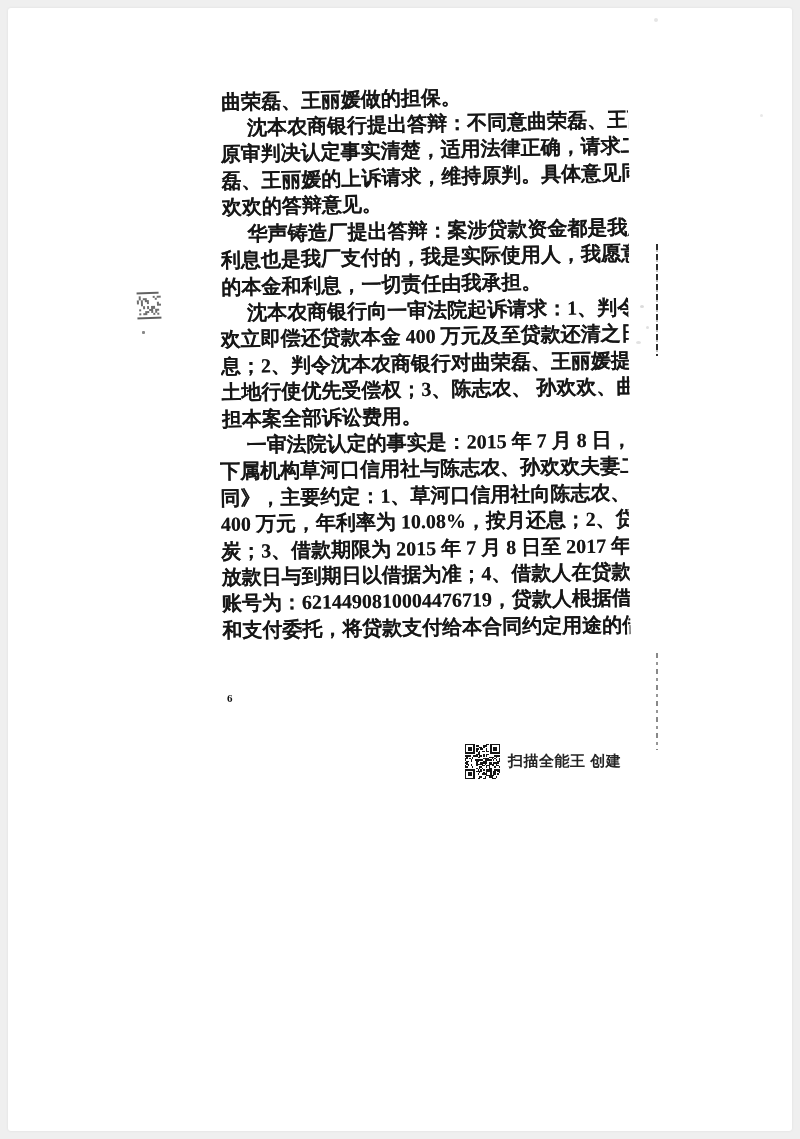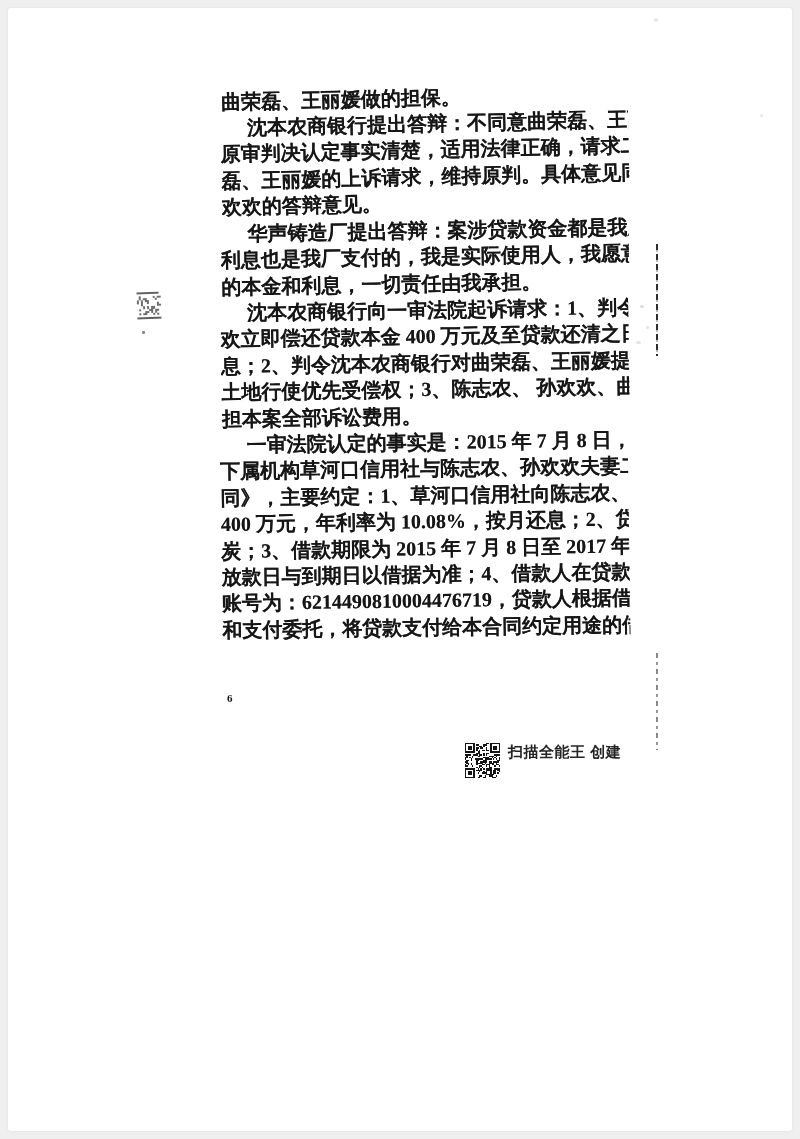--- a/index.html
+++ b/index.html
@@ -35,21 +35,21 @@
   .line.just{text-align:justify;text-align-last:justify;}
   
   .page-number{
     position:absolute;left:219px;top:684px;
     font-size:11px;font-weight:700;color:#121212;
     filter:blur(.2px);
   }
   
   .footer-brand{
     position:absolute;left:457px;top:735px;height:36px;
-    display:flex;align-items:flex-start;gap:8px;
+    display:flex;align-items:center;gap:8px;
   }
   .qr{width:35px;height:35px;display:block;}
   .brand-label{
     font-family:"Liberation Sans","DejaVu Sans",sans-serif;
     font-weight:700;font-size:15px;color:#242424;
     letter-spacing:.5px;white-space:nowrap;
   }
   
   .stamp{position:absolute;left:129px;top:284px;width:26px;height:27px;
     opacity:.8;filter:blur(.35px);transform:rotate(-2deg);}

